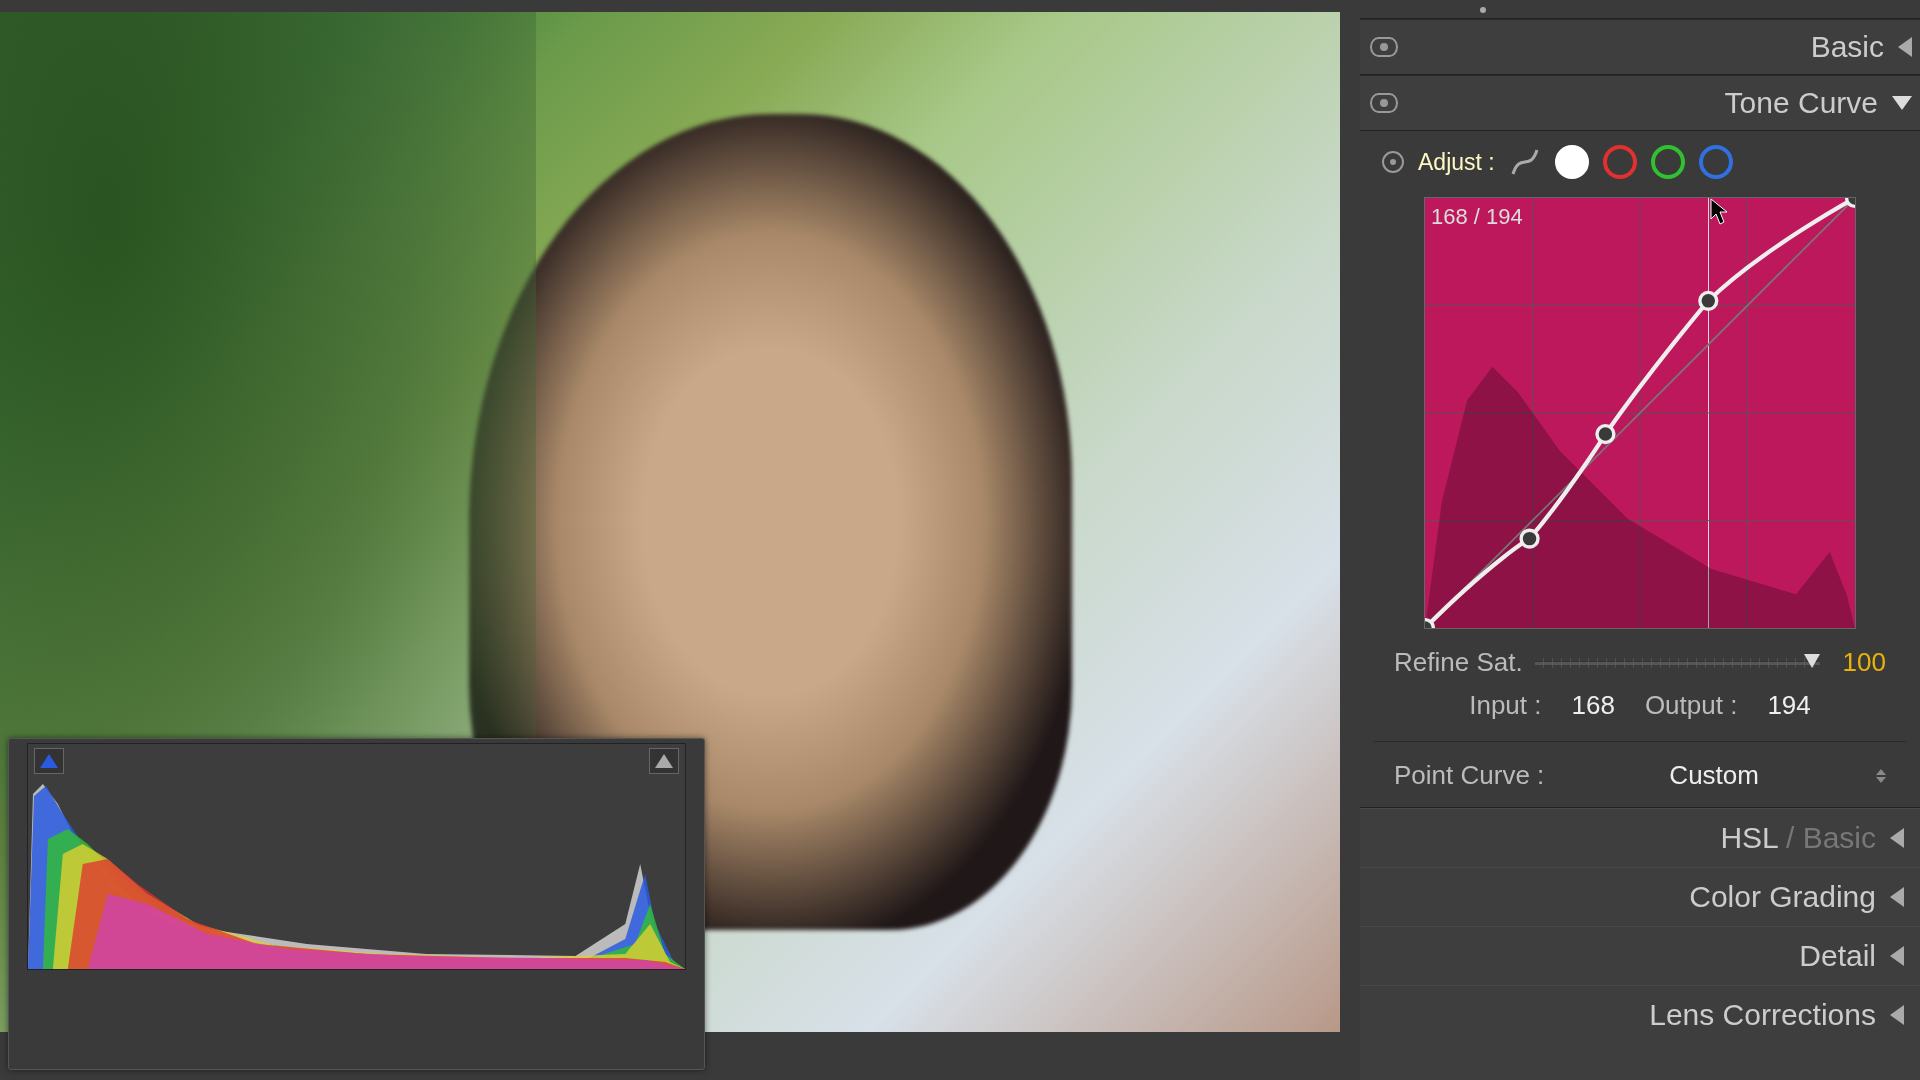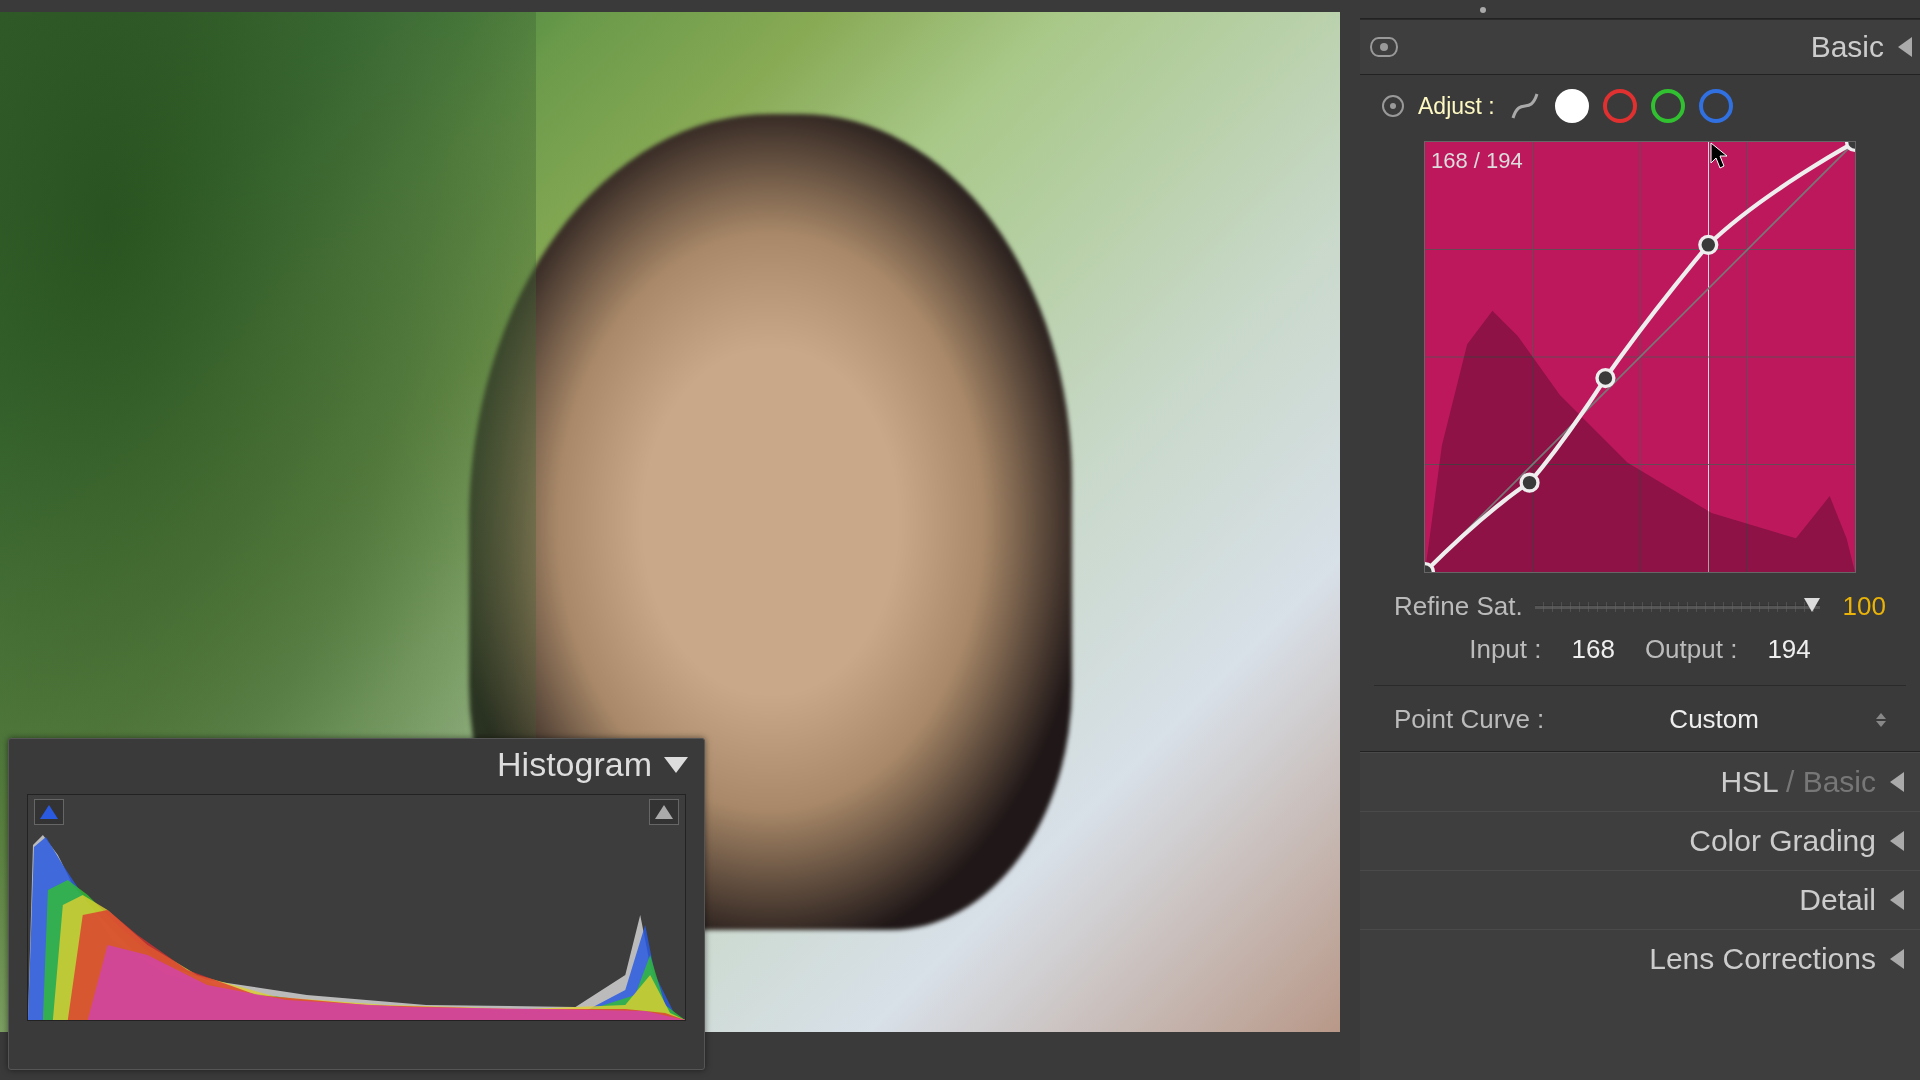--- a/index.html
+++ b/index.html
@@ -220,24 +220,20 @@
     padding:12px 16px 12px 10px;
     border-top:1px solid #4a4a4a;
   }
 </style>
 </head>
 <body>
 
 <div class="main-image"></div>
 
 <div class="histogram-panel">
-  <div class="histogram-header">
-    <span class="histogram-title">Histogram</span>
-    <span class="chevron-down"></span>
-  </div>
   <div class="histogram-body">
     <div class="clip-indicator left">
         <span class="clip-tri-blue"></span>
       </div>
     <div class="clip-indicator right">
         <span class="clip-tri-gray"></span>
       </div>
     <svg width="100%" height="100%" viewBox="0 0 660 225" preserveAspectRatio="none">
       <path d="M0,225 L5,50 L15,40 L30,60 L45,90 L70,120 L110,160 L180,185 L280,200 L400,210 L550,212 L600,180 L615,120 L625,170 L640,215 L660,225 Z" fill="#bbbbbb"></path>
       <path d="M0,225 L6,52 L18,42 L35,70 L55,100 L85,145 L140,180 L220,200 L320,210 L420,214 L560,216 L600,195 L620,130 L630,180 L650,220 L660,225 Z" fill="#2a5ae0" opacity="0.85"></path>
@@ -252,20 +248,25 @@
 <div class="right-panel">
 
   <div class="top-strip"></div>
 
   <div class="section-header">
     <span class="eye"></span>
     <span class="section-label">Basic</span>
     <span class="arrow-left"></span>
   </div>
 
+  <div class="section-header">
+    <span class="eye"></span>
+    <span class="section-label">Tone Curve</span>
+    <span class="arrow-down-big"></span>
+  </div>
 
   <div class="tonecurve-body">
     <div class="adjust-row">
       <span class="target"></span>
       <span class="adjust-label">Adjust :</span>
       <span class="param-icon squiggle">
         <svg width="30" height="30" viewBox="0 0 30 30">
             <path d="M3 27 C 10 5, 20 25, 27 3"></path>
           </svg>
       </span>

